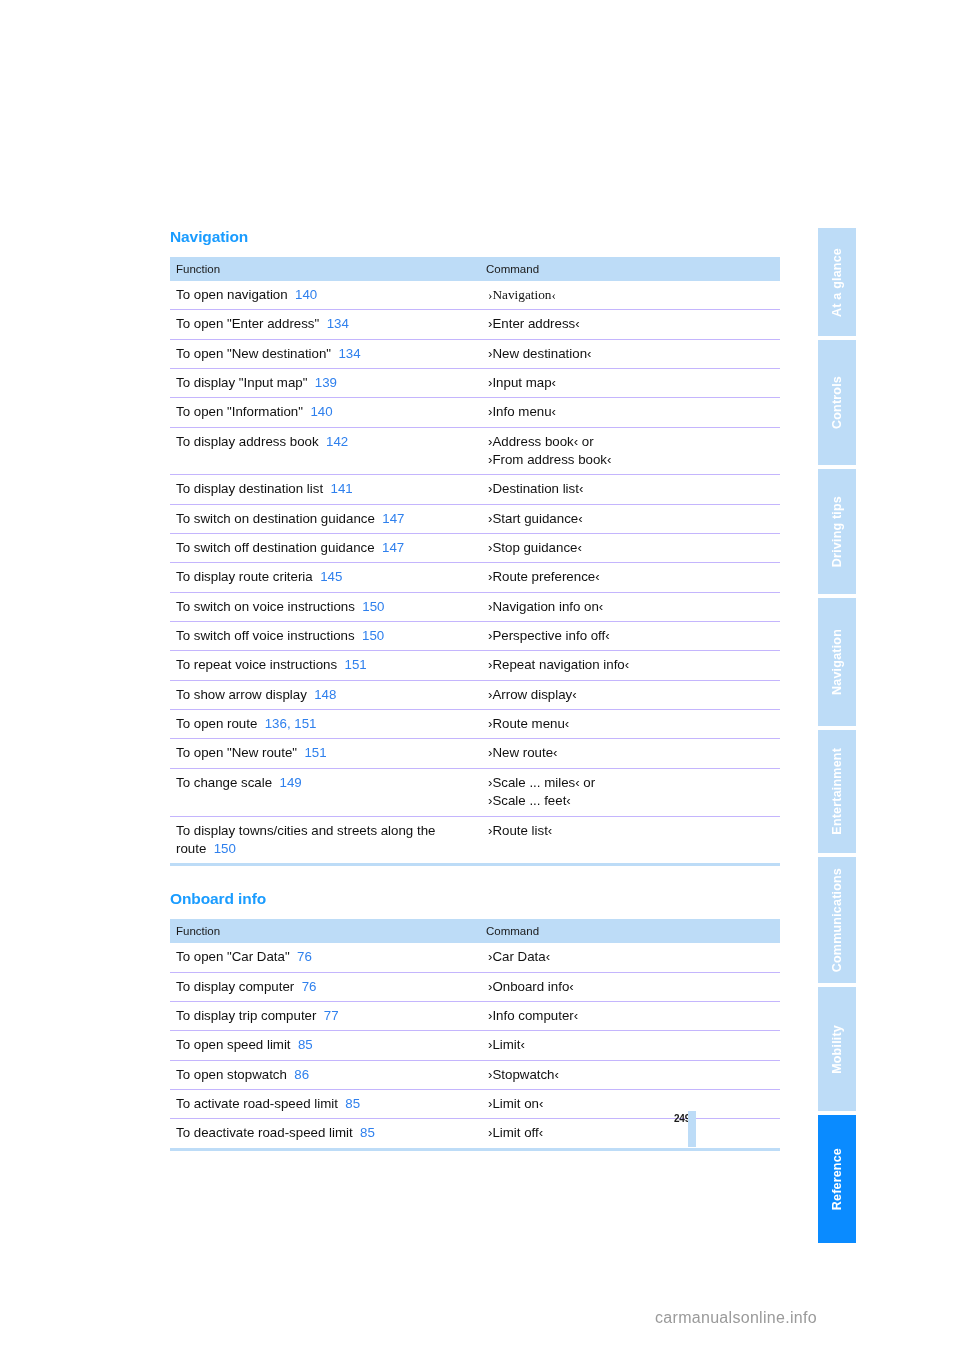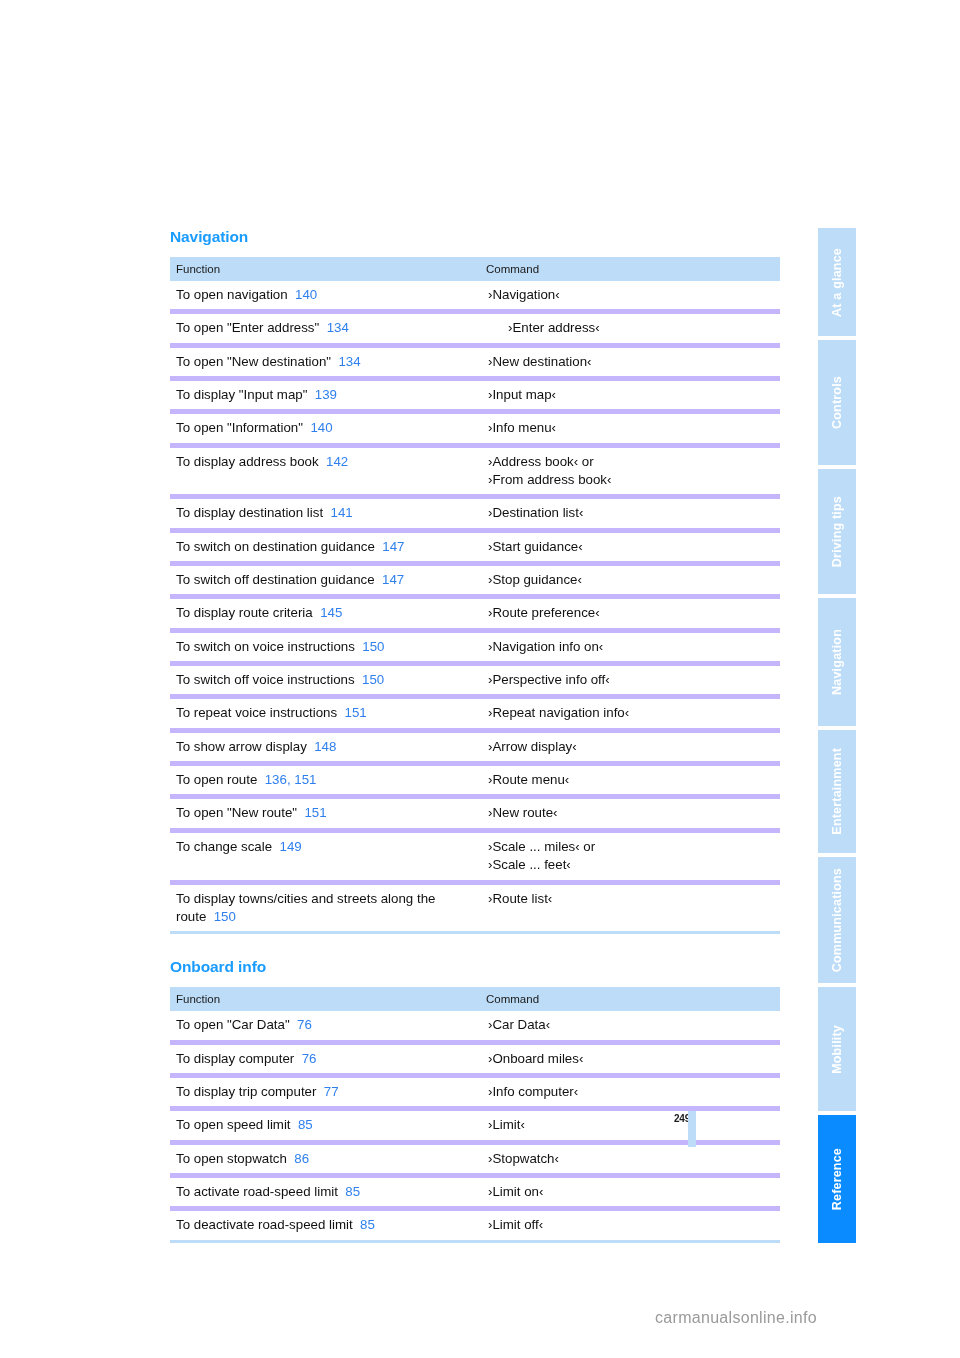--- a/index.html
+++ b/index.html
@@ -61,21 +61,21 @@
     text-align: left;
     padding: 5px 0 5px 6px;
     line-height: 1.25;
   }
 
   .cmd-table tbody td {
     font-size: 13.3px;
     color: #111111;
     padding: 5px 0 5px 6px;
     vertical-align: top;
-    border-bottom: 5px solid #c4b5fd;
+    border-bottom: 1px solid #c4b5fd;
     line-height: 1.38;
   }
   .cmd-table tbody tr:last-child td {
     border-bottom: none;
   }
   .cmd-table td.cmd-col {
     padding-left: 8px;
   }
 
   .table-end-rule {
@@ -173,25 +173,25 @@
         </colgroup>
         <thead>
           <tr>
             <th>Function</th>
             <th>Command</th>
           </tr>
         </thead>
         <tbody>
           <tr>
             <td class="func-col"><span>To open navigation</span>&nbsp;&nbsp;<span class="pg">140</span></td>
-            <td class="cmd-col"><span style="white-space: pre-line;">›Navigation‹</span></td>
+            <td class="cmd-col"><span style="white-space: pre-line; font-family: Liberation Serif, serif;">›Navigation‹</span></td>
           </tr>
           <tr>
             <td class="func-col"><span>To open "Enter address"</span>&nbsp;&nbsp;<span class="pg">134</span></td>
-            <td class="cmd-col"><span style="white-space: pre-line; margin-left: 20px;">›Enter address‹</span></td>
+            <td class="cmd-col"><span style="white-space: pre-line;">›Enter address‹</span></td>
           </tr>
           <tr>
             <td class="func-col"><span>To open "New destination"</span>&nbsp;&nbsp;<span class="pg">134</span></td>
             <td class="cmd-col"><span style="white-space: pre-line;">›New destination‹</span></td>
           </tr>
           <tr>
             <td class="func-col"><span>To display "Input map"</span>&nbsp;&nbsp;<span class="pg">139</span></td>
             <td class="cmd-col"><span style="white-space: pre-line;">›Input map‹</span></td>
           </tr>
           <tr>
@@ -267,21 +267,21 @@
             <th>Command</th>
           </tr>
         </thead>
         <tbody>
           <tr>
             <td class="func-col"><span>To open "Car Data"</span>&nbsp;&nbsp;<span class="pg">76</span></td>
             <td class="cmd-col"><span style="white-space: pre-line; text-align: right;">›Car Data‹</span></td>
           </tr>
           <tr>
             <td class="func-col"><span>To display computer</span>&nbsp;&nbsp;<span class="pg">76</span></td>
-            <td class="cmd-col"><span style="white-space: pre-line;">›Onboard miles‹</span></td>
+            <td class="cmd-col"><span style="white-space: pre-line;">›Onboard info‹</span></td>
           </tr>
           <tr>
             <td class="func-col"><span>To display trip computer</span>&nbsp;&nbsp;<span class="pg">77</span></td>
             <td class="cmd-col"><span style="white-space: pre-line;">›Info computer‹</span></td>
           </tr>
           <tr>
             <td class="func-col"><span>To open speed limit</span>&nbsp;&nbsp;<span class="pg">85</span></td>
             <td class="cmd-col"><span style="white-space: pre-line;">›Limit‹</span></td>
           </tr>
           <tr>

